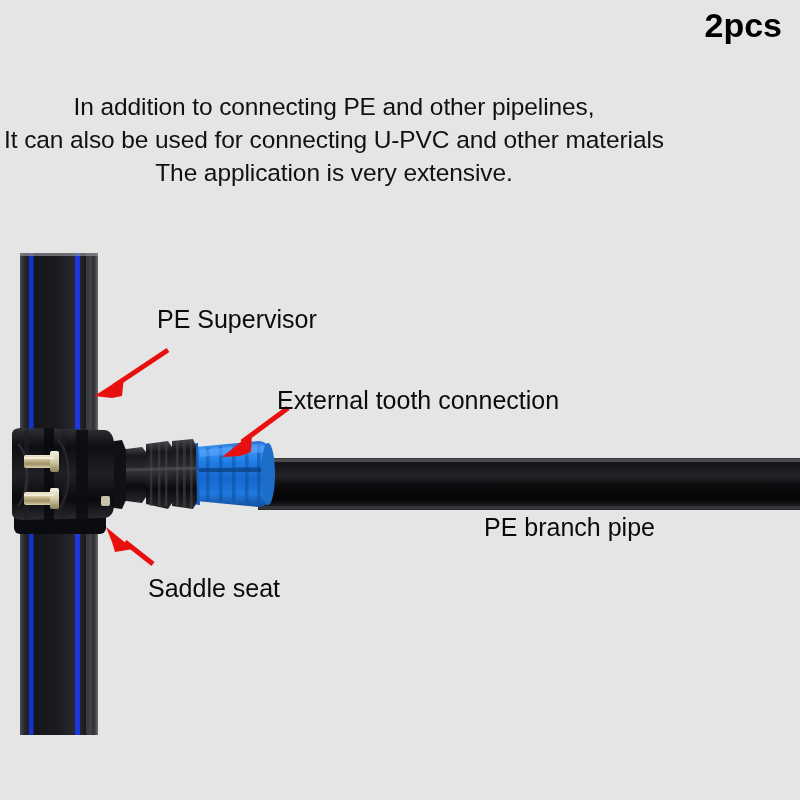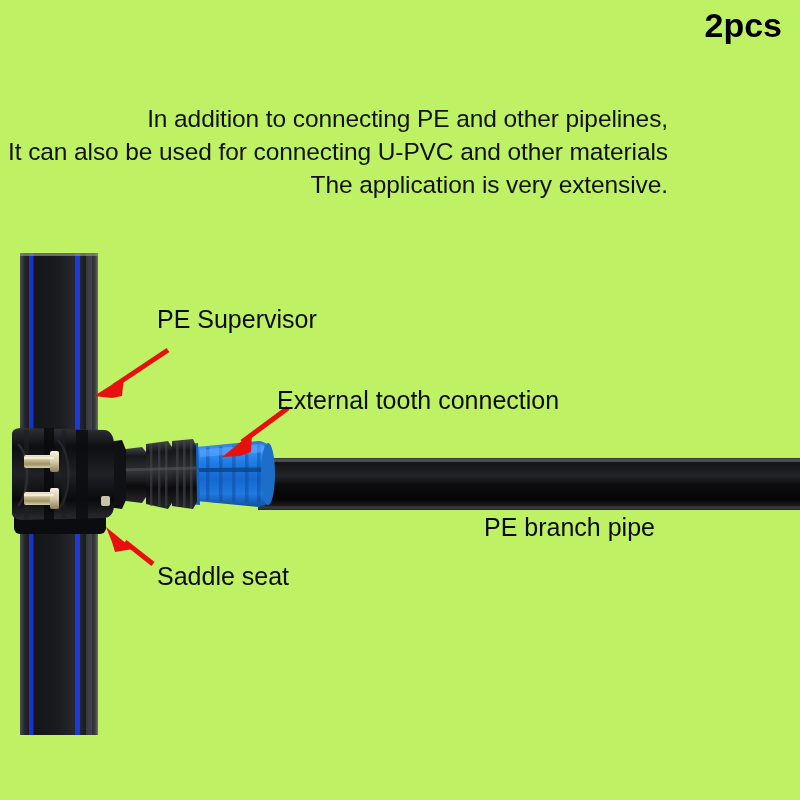--- a/index.html
+++ b/index.html
@@ -4,42 +4,42 @@
 <style>
   html, body {
     margin: 0;
     padding: 0;
     background: #ffffff;
   }
   #page {
     position: relative;
     width: 800px;
     height: 800px;
-    background: #bef264;
+    background: #e5e5e5;
     overflow: hidden;
     font-family: "Liberation Sans", sans-serif;
   }
 
   
   .qty-badge {
     position: absolute;
     top: 8px;
     right: 18px;
     font-size: 34px;
     font-weight: 700;
     color: #000000;
     letter-spacing: 0px;
     line-height: 1;
   }
   .desc-block {
     position: absolute;
-    top: 102px;
+    top: 90px;
     left: 0;
     width: 668px;
-    text-align: right;
+    text-align: center;
     color: #111111;
     font-size: 24.5px;
     line-height: 33px;
     letter-spacing: -0.1px;
   }
   .desc-line { display: block; white-space: nowrap; }
 
   
   .artwork {
     position: absolute;
@@ -55,21 +55,21 @@
     position: absolute;
     color: #0b0b0b;
     font-size: 25px;
     line-height: 1;
     white-space: nowrap;
     text-align: center;
   }
   .lbl-pe-supervisor { left: 157px; top: 307px; }
   .lbl-external      { left: 277px; top: 388px; }
   .lbl-branch        { left: 484px; top: 515px; }
-  .lbl-saddle        { left: 148px; top: 564px; margin-left: 9px; }
+  .lbl-saddle        { left: 148px; top: 576px; }
 </style>
 </head>
 <body>
 
 <div id="page">
 
   <div class="qty-badge">2pcs</div>
 
   <div class="desc-block">
     <span class="desc-line">In addition to connecting PE and other pipelines,</span>

